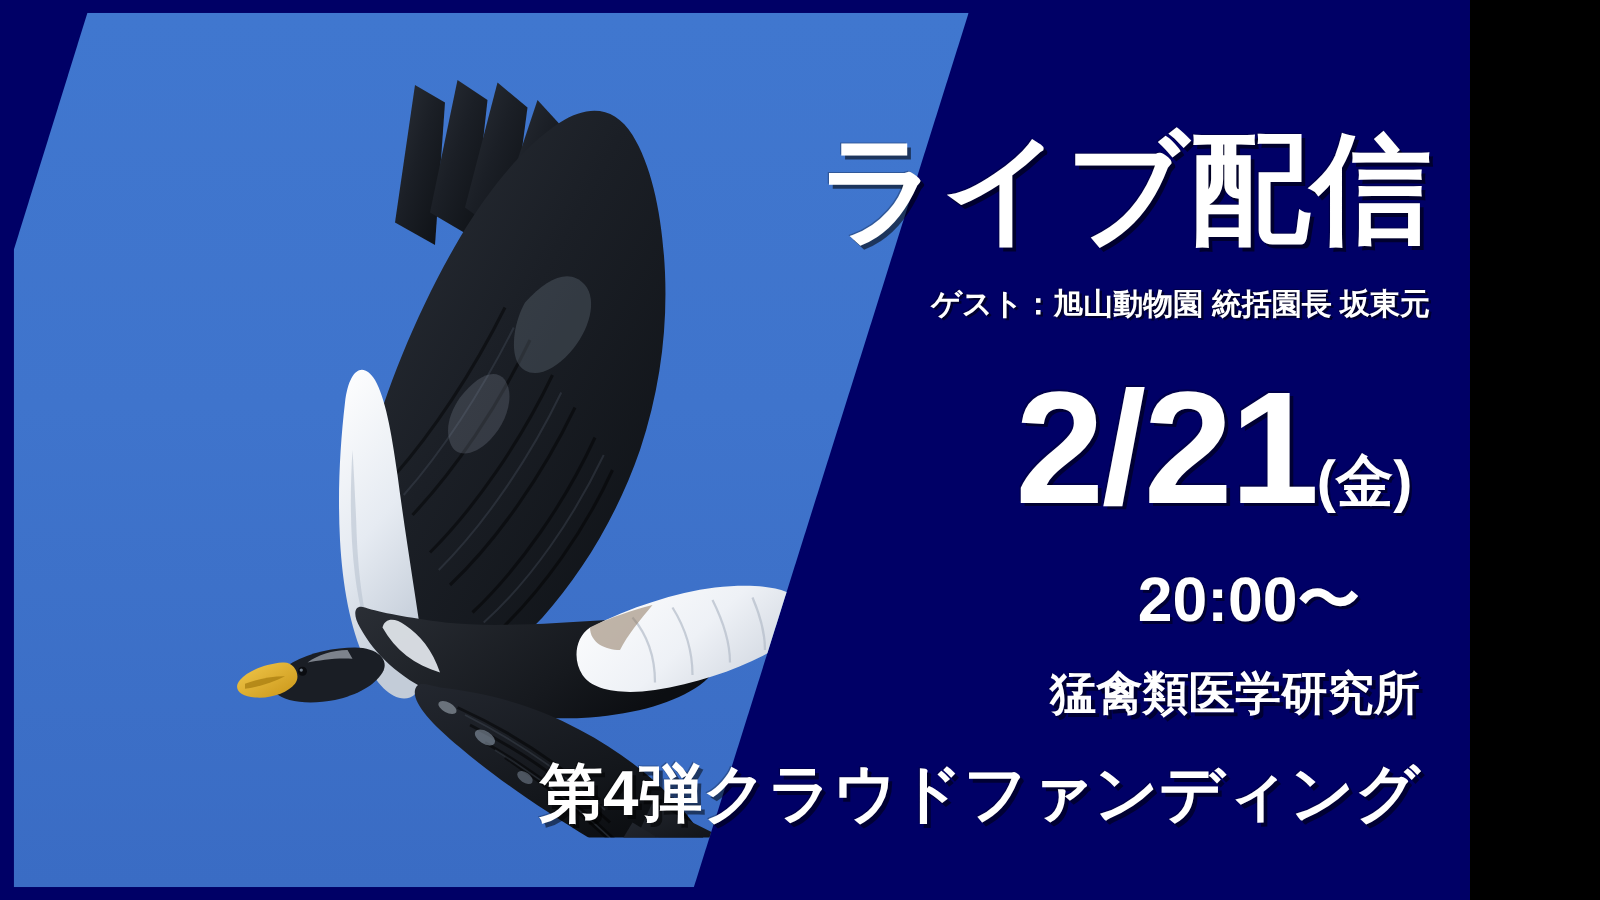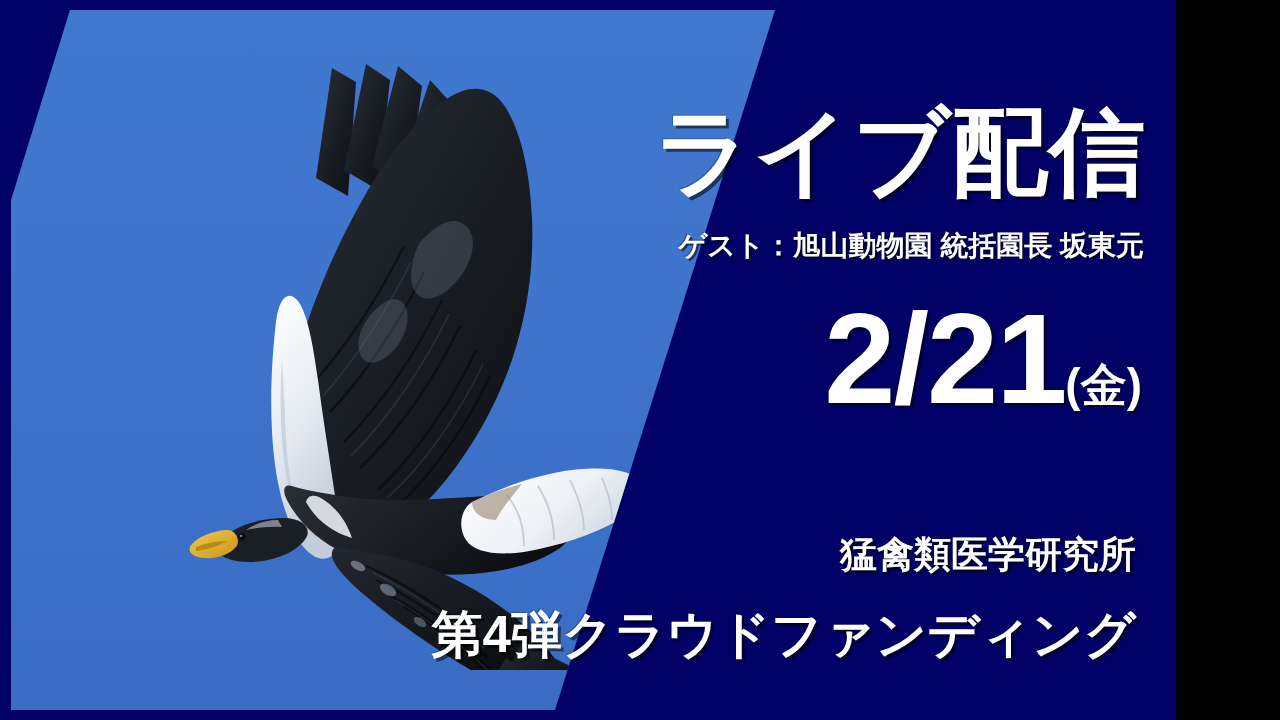--- a/index.html
+++ b/index.html
@@ -77,32 +77,32 @@
     white-space: nowrap;
     text-shadow:
       3px 3px 0 rgba(0,0,0,0.55),
       -1px -1px 0 rgba(0,0,0,0.25);
   }
 
   .guest-line {
     position: absolute;
     right: 2px;
     top: 232px;
-    font-size: 28px;
+    font-size: 24px;
     line-height: 1;
     font-weight: 700;
     white-space: nowrap;
     text-shadow:
       2px 2px 0 rgba(0,0,0,0.55),
       -1px -1px 0 rgba(0,0,0,0.3);
   }
 
   .date-row {
     position: absolute;
-    right: 4px;
+    right: 16px;
     top: 300px;
     display: flex;
     align-items: flex-end;
     justify-content: flex-end;
     white-space: nowrap;
   }
   .date-main {
     font-size: 128px;
     line-height: 0.92;
     font-weight: 700;
@@ -367,20 +367,21 @@
 
     <div class="title-live">ライブ配信</div>
 
     <div class="guest-line">ゲスト：旭山動物園 統括園長 坂東元</div>
 
     <div class="date-row">
       <span class="date-main">2/21</span>
       <span class="date-dow">(金)</span>
     </div>
 
+    <div class="time-line">20:00〜</div>
 
     <div class="org-line">猛禽類医学研究所</div>
 
     <div class="campaign-line">第4弾クラウドファンディング</div>
   </div>
 
   <div class="bar-top"></div>
   <div class="bar-bottom"></div>
 
 </div>

